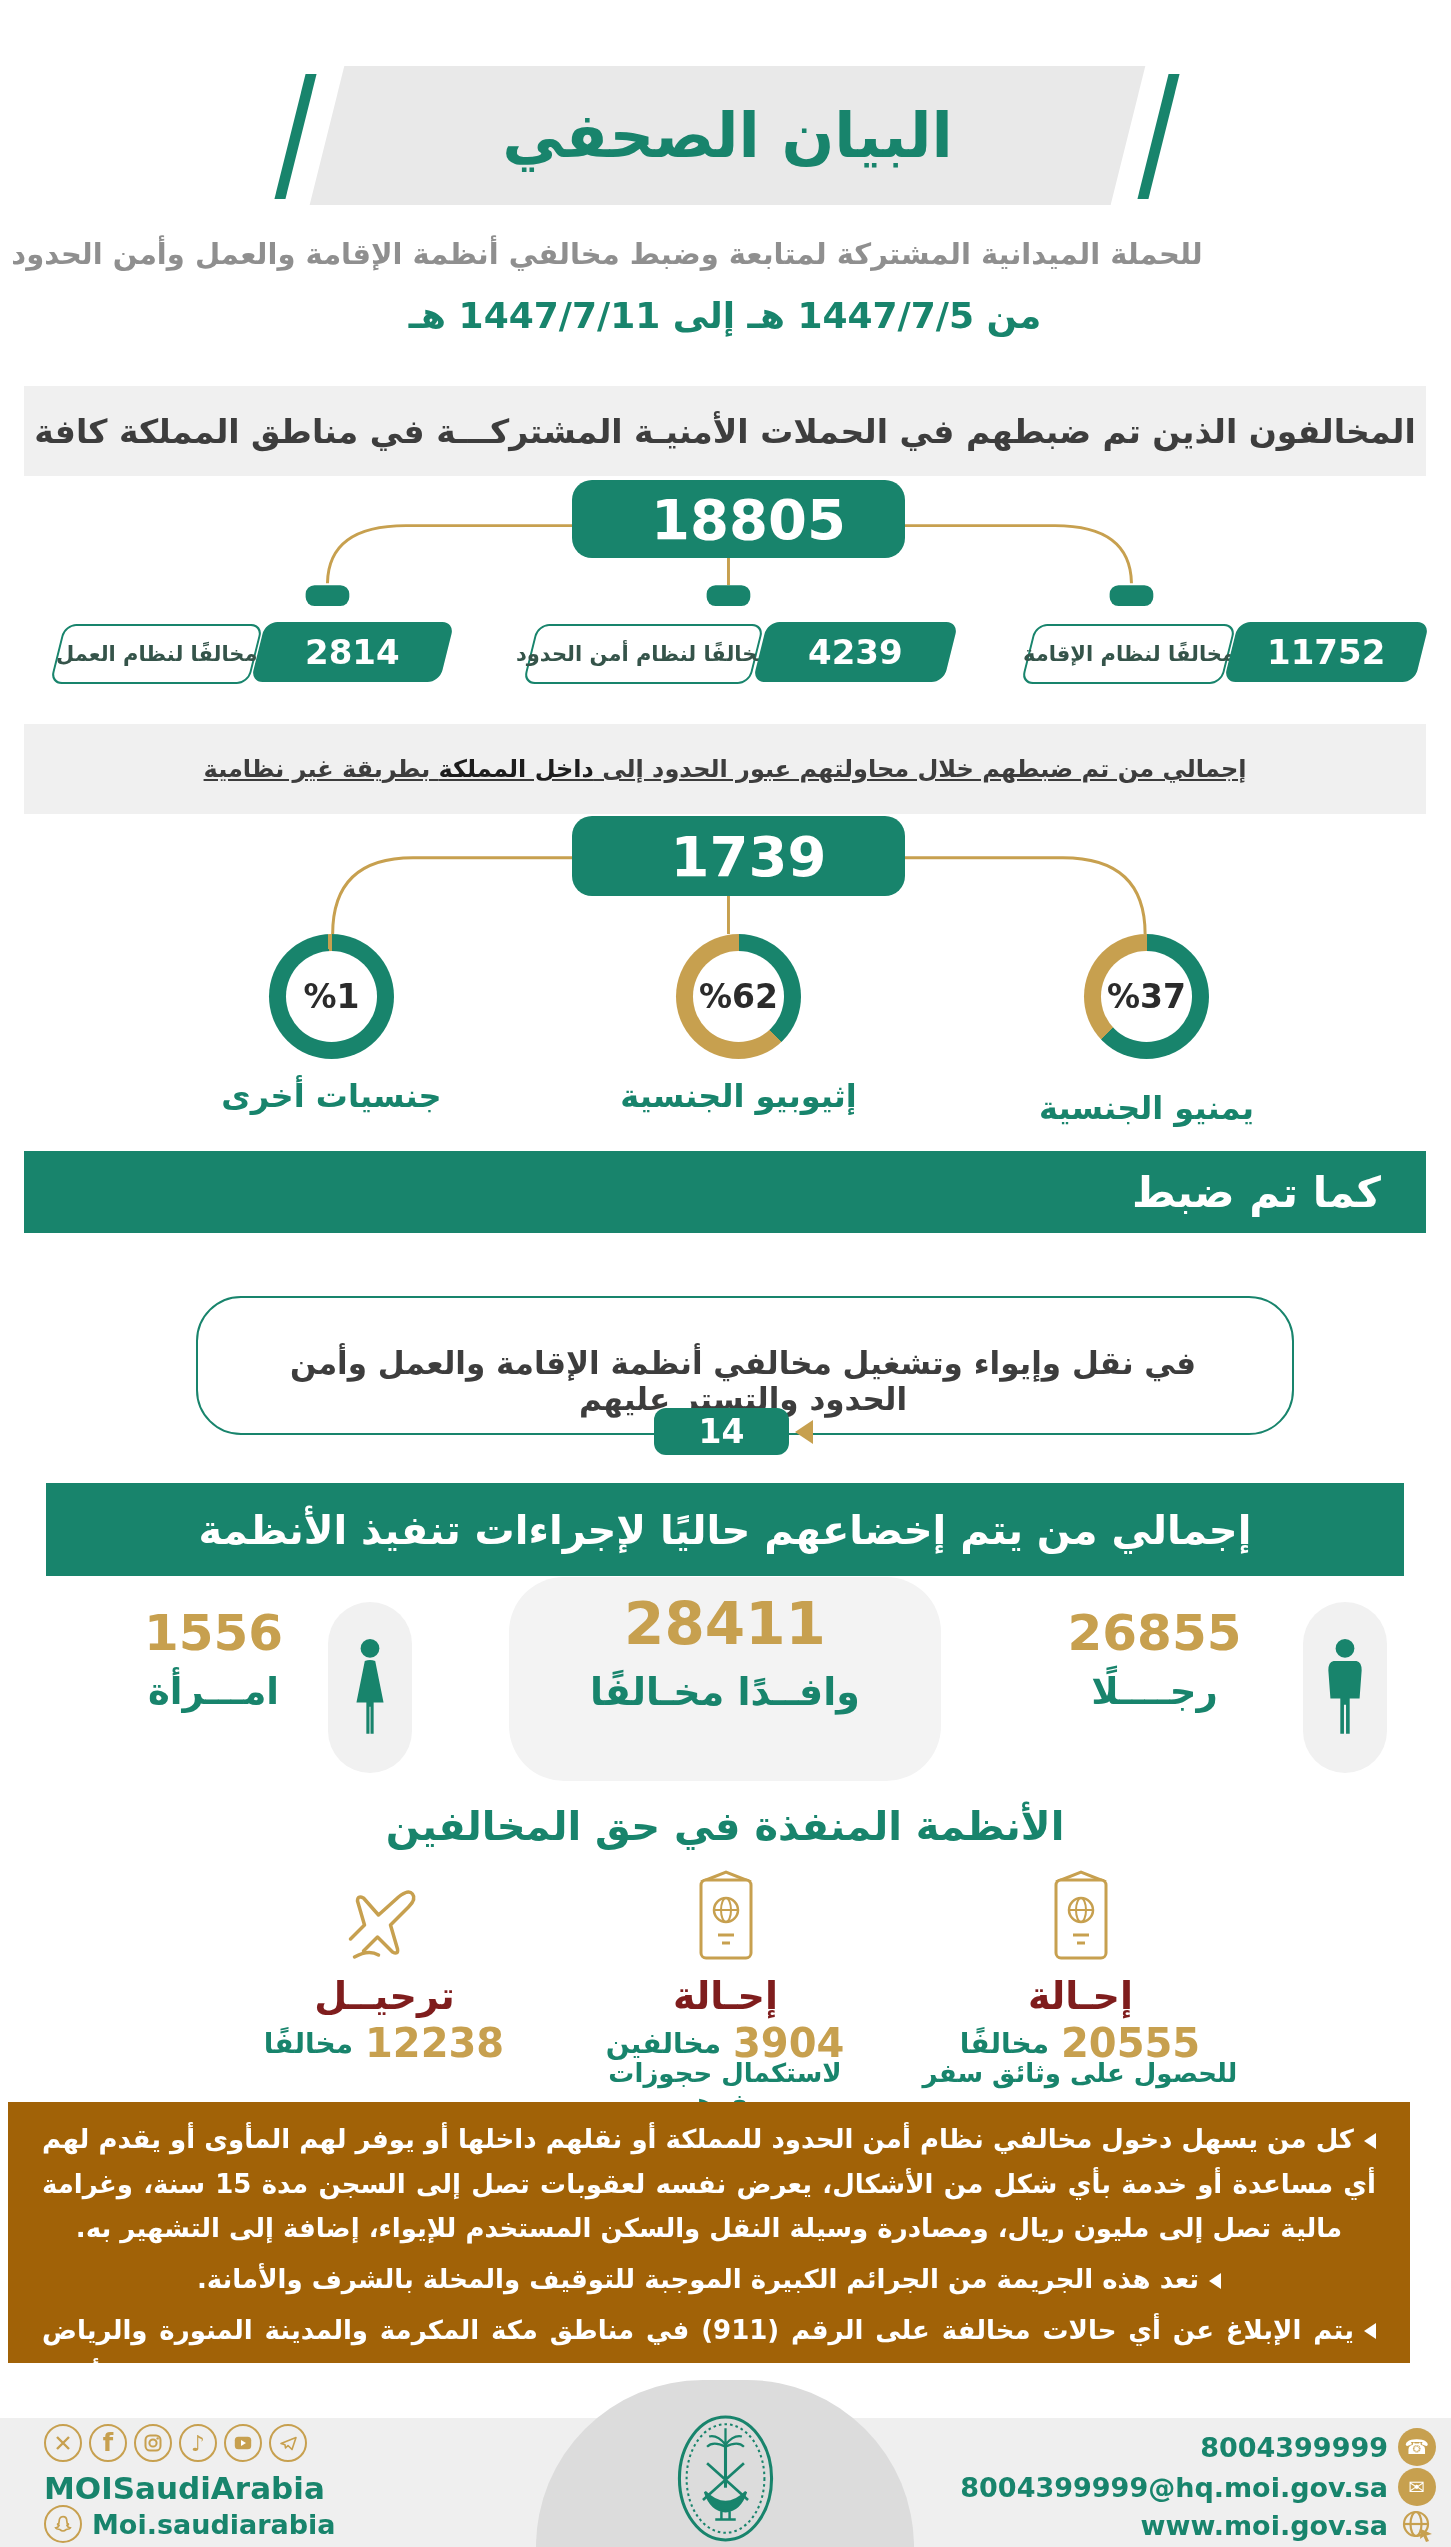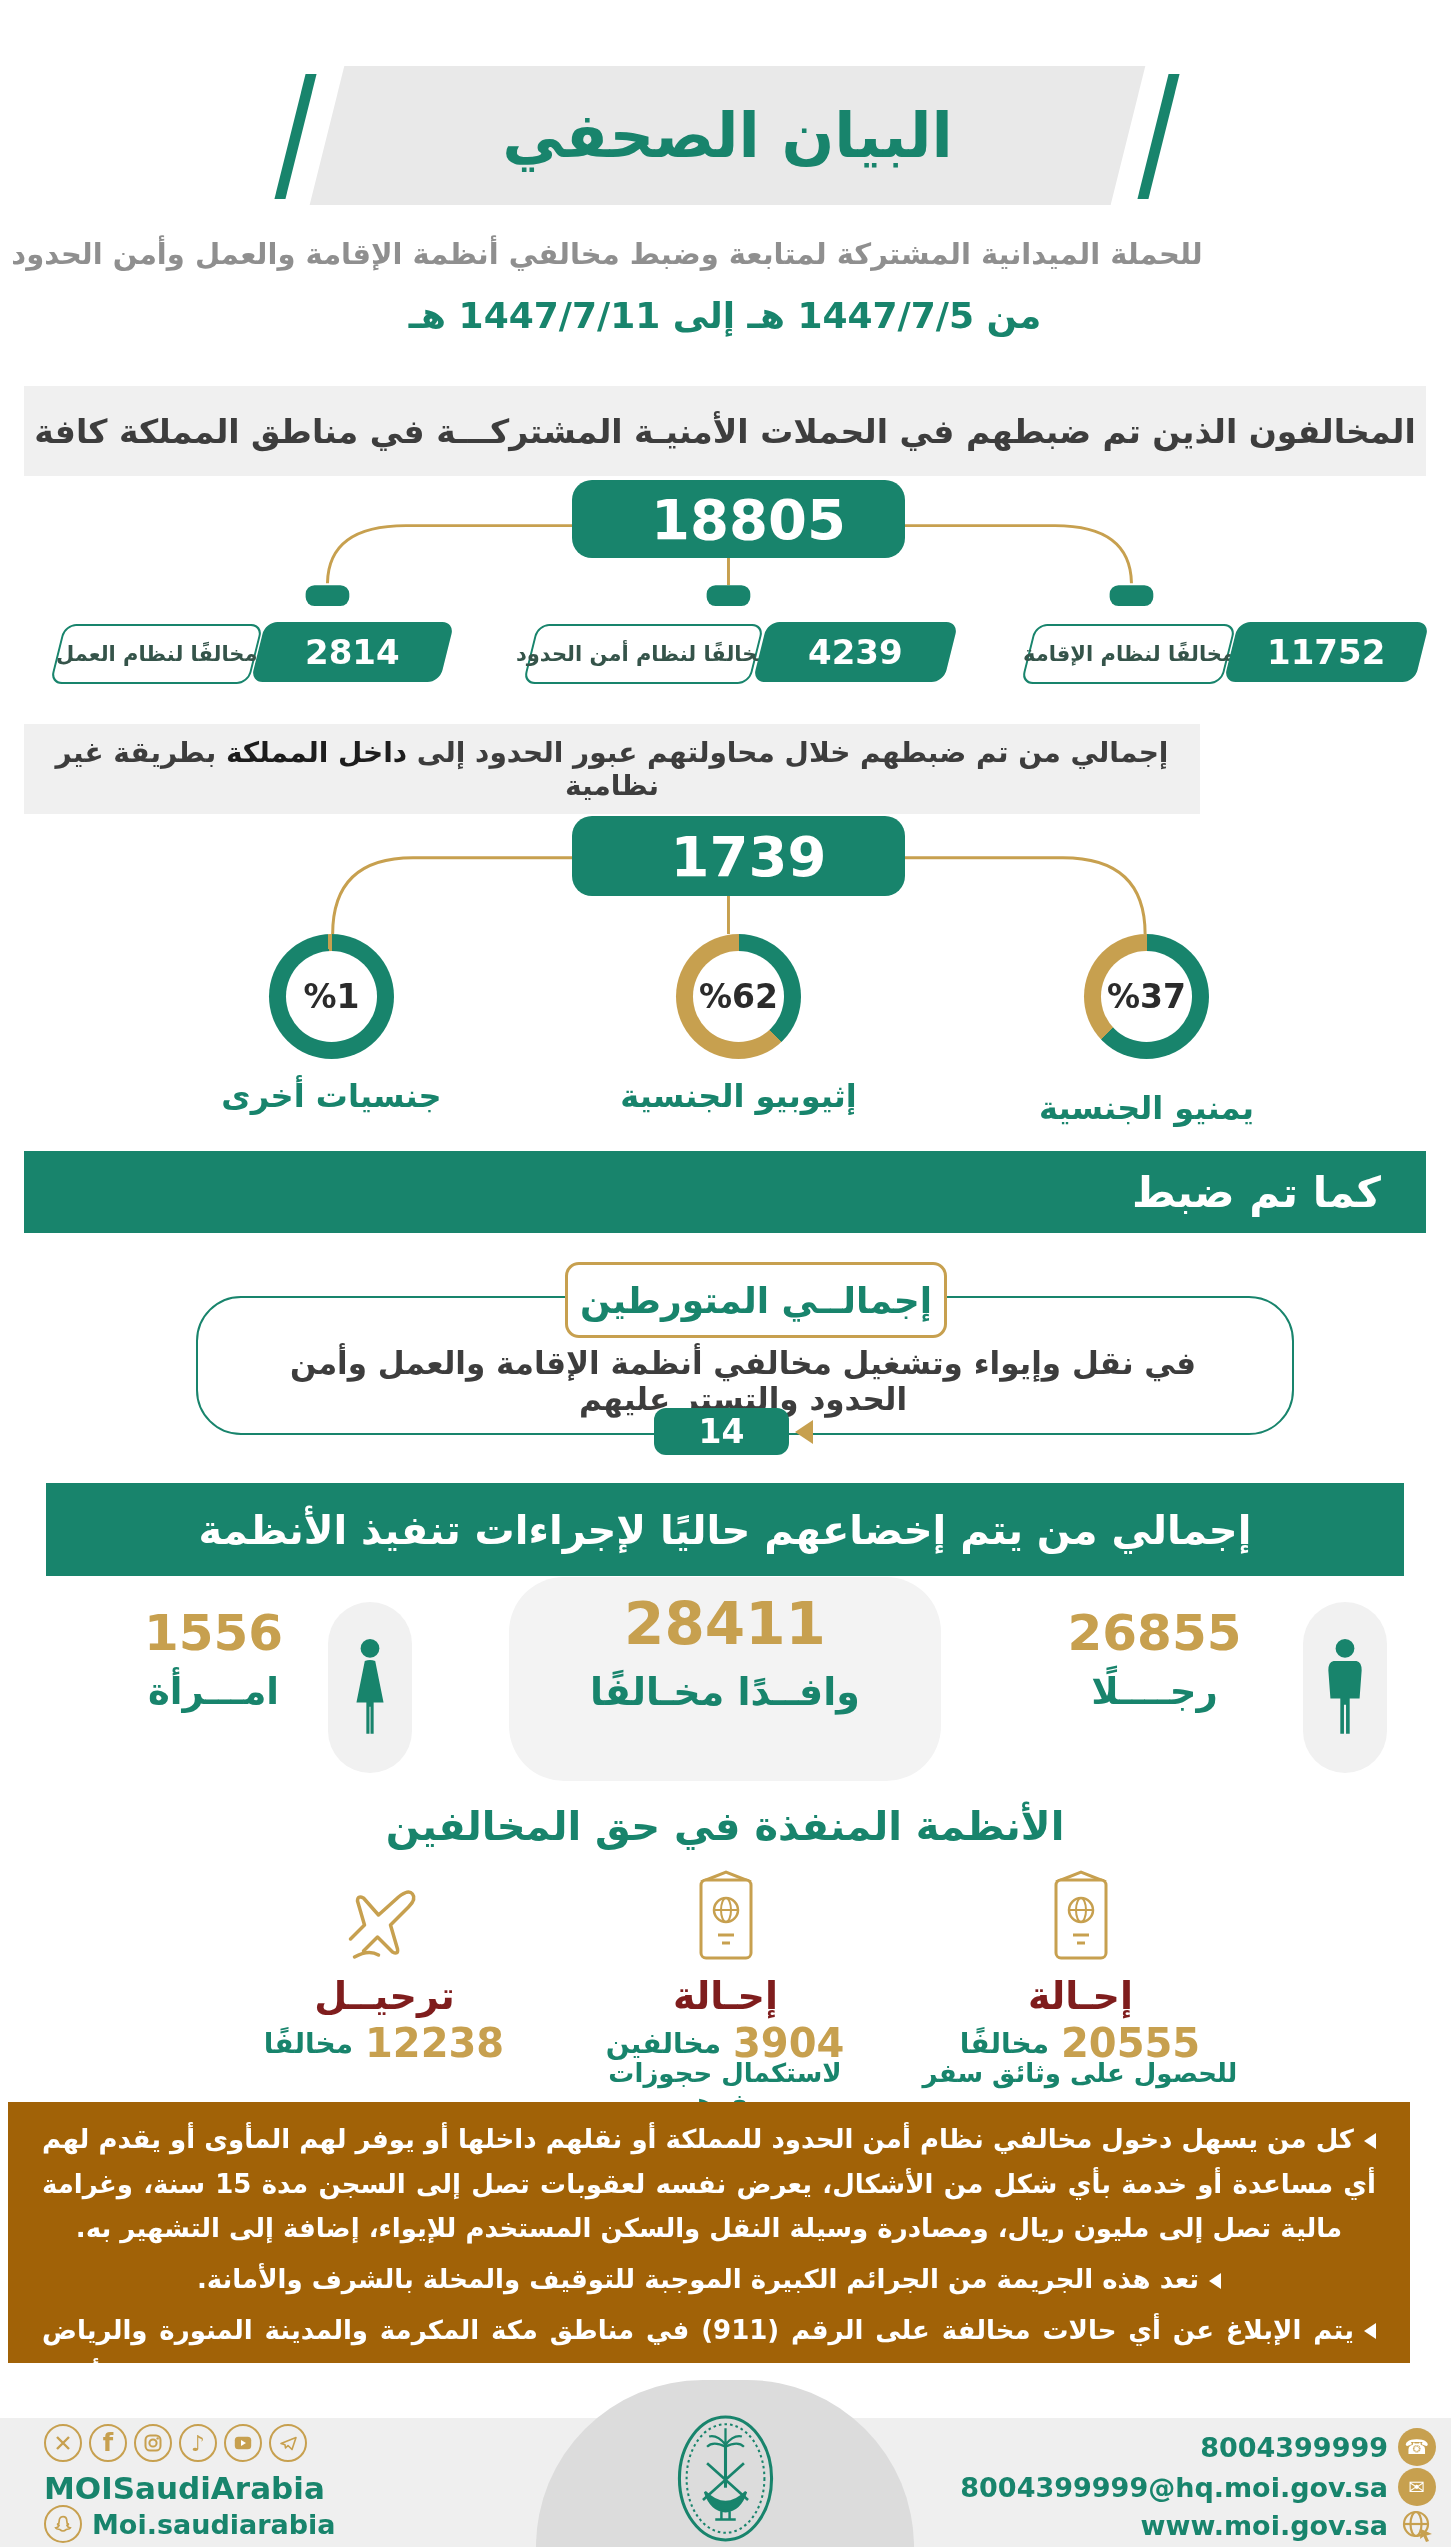--- a/index.html
+++ b/index.html
@@ -12,21 +12,21 @@
   .banner{left:328px;top:66px;width:801px;height:139px;background:#e9e9e9;transform:skewX(-14deg);}
   .banner-text{left:328px;top:66px;width:801px;height:139px;color:#18846C;font-size:62px;font-weight:700;}
   .slash{width:11px;height:125px;background:#18846C;transform:skewX(-14deg);}
   .subtitle{left:0;top:237px;width:1216px;color:#8f8f8f;font-size:29px;font-weight:700;}
   .daterange{left:0;top:295px;width:1452px;color:#18846C;font-size:36px;font-weight:700;}
 
   
   .band{background:#f0f0f0;color:#3d3d3d;font-weight:700;}
   .band b{color:#1d1d1d;font-weight:900;}
   .band1{left:25px;top:386px;width:1402px;height:90px;font-size:33px;}
-  .band2{left:25px;top:724px;width:1176px;height:90px;font-size:28px;}
+  .band2{left:25px;top:724px;width:1402px;height:90px;font-size:24px;text-decoration:underline;}
   .band3{left:25px;top:1151px;width:1402px;height:82px;font-size:32px;overflow:hidden;justify-content:flex-start;}
 
   
   .bigbox{background:#18846C;border-radius:20px;color:#fff;font-weight:700;font-size:56px;padding-left:20px;}
   .box18805{left:573px;top:480px;width:313px;height:78px;}
   .box1739{left:573px;top:816px;width:313px;height:80px;}
   .gold-line{stroke:#C7A04F;stroke-width:3;fill:none;}
   .pill{fill:#18846C;}
 
   .bd-group{top:622px;height:60px;}
@@ -175,21 +175,20 @@
       <div class="badge46"></div>
       <div class="badge46-text">كما تم ضبط</div>
     </div>
     <span style="flex:1;display:flex;align-items:center;justify-content:center;padding-left:358px;">
       <span class="count46">46</span>
       <span><span>شخصًا لمحاولتهم عبور الحدود إلى </span><b>خارج المملكة</b><span> بطريقة غير نظامية</span></span>
     </span>
   </div>
 
   <div class="abs involved-box"></div>
-  <div class="abs ctr involved-title">إجمالــي المتورطين</div>
   <div class="abs ctr involved-body">في نقل وإيواء وتشغيل مخالفي أنظمة الإقامة والعمل وأمن الحدود والتستر عليهم</div>
   <div class="abs ctr box14">14</div>
   <div class="abs tri-gold"></div>
 
   <div class="abs ctr greenband">إجمالي من يتم إخضاعهم حاليًا لإجراءات تنفيذ الأنظمة</div>
 
   <div class="abs squircle"></div>
   <div class="abs ctr stat-num ltr" style="left:510px;top:1590px;width:432px;font-size:58px;">28411</div>
   <div class="abs ctr stat-lab" style="left:510px;top:1670px;width:432px;font-size:38px;">وافــدًا مخـالفًا</div>
 

